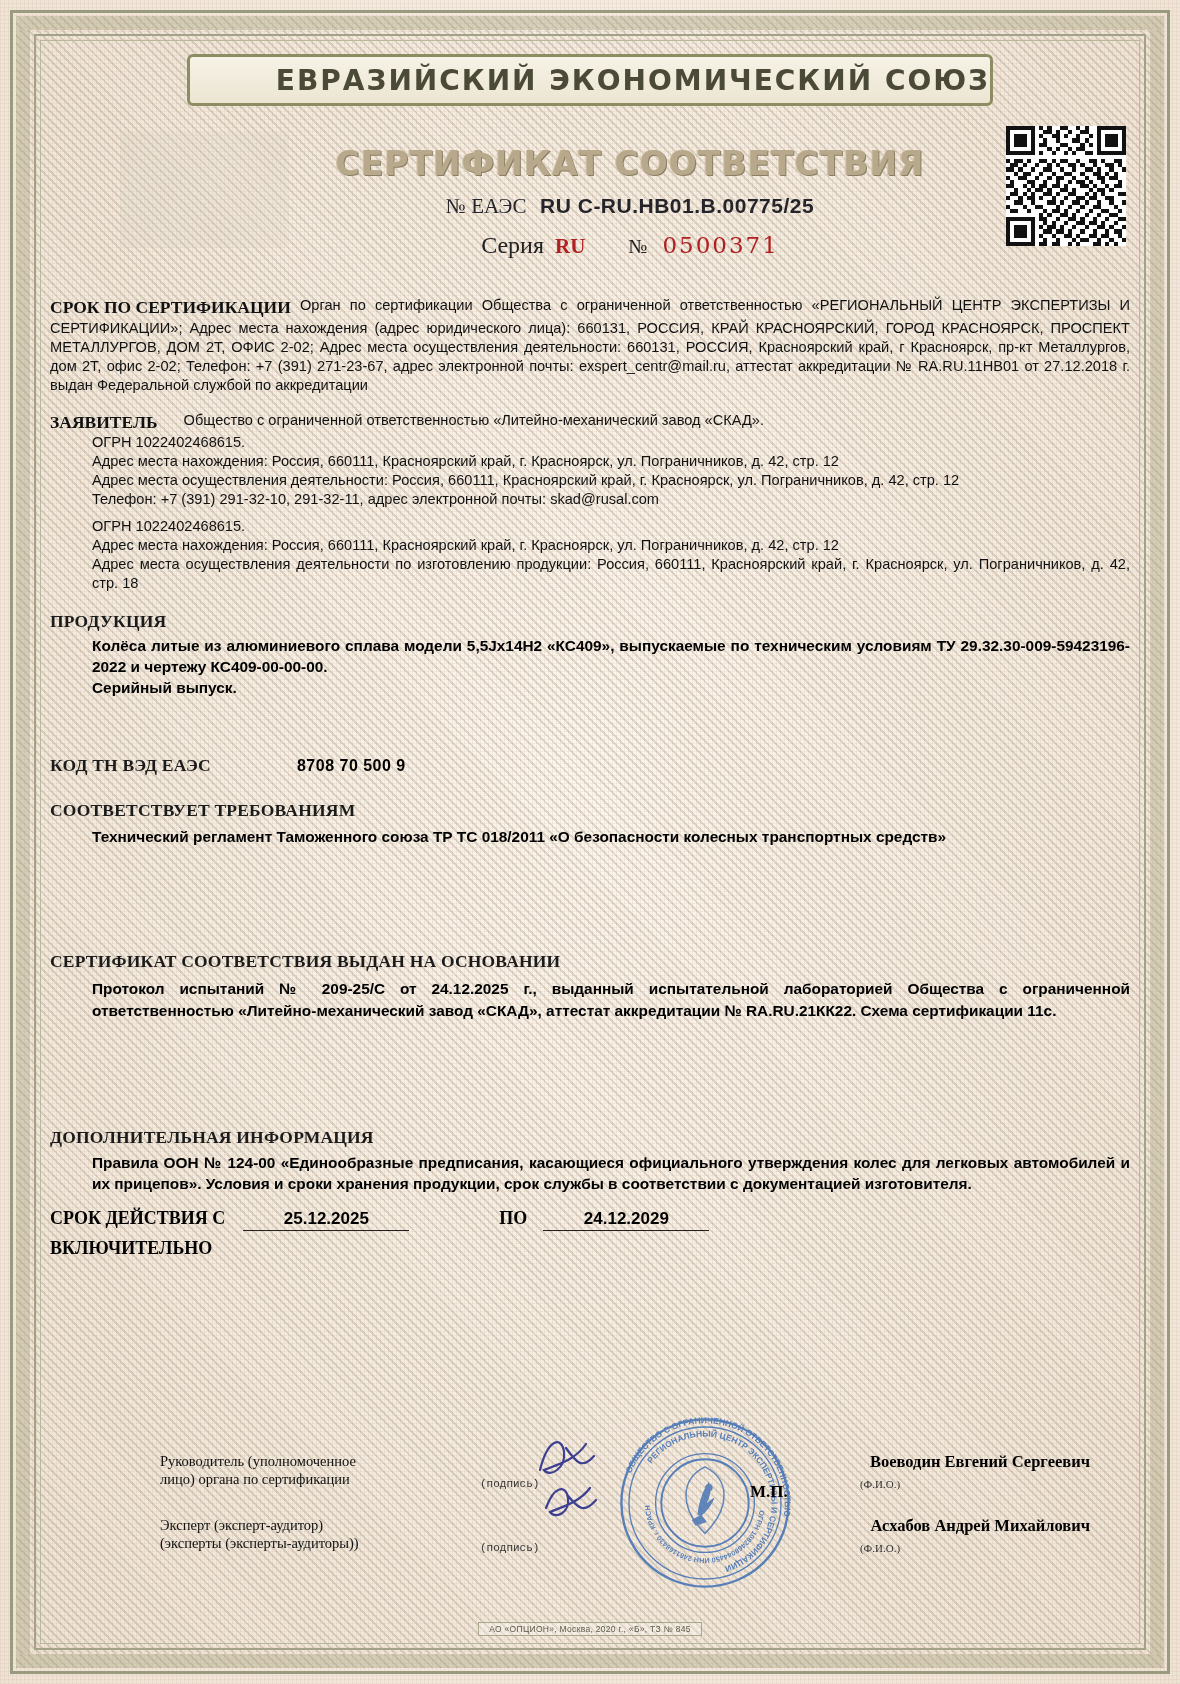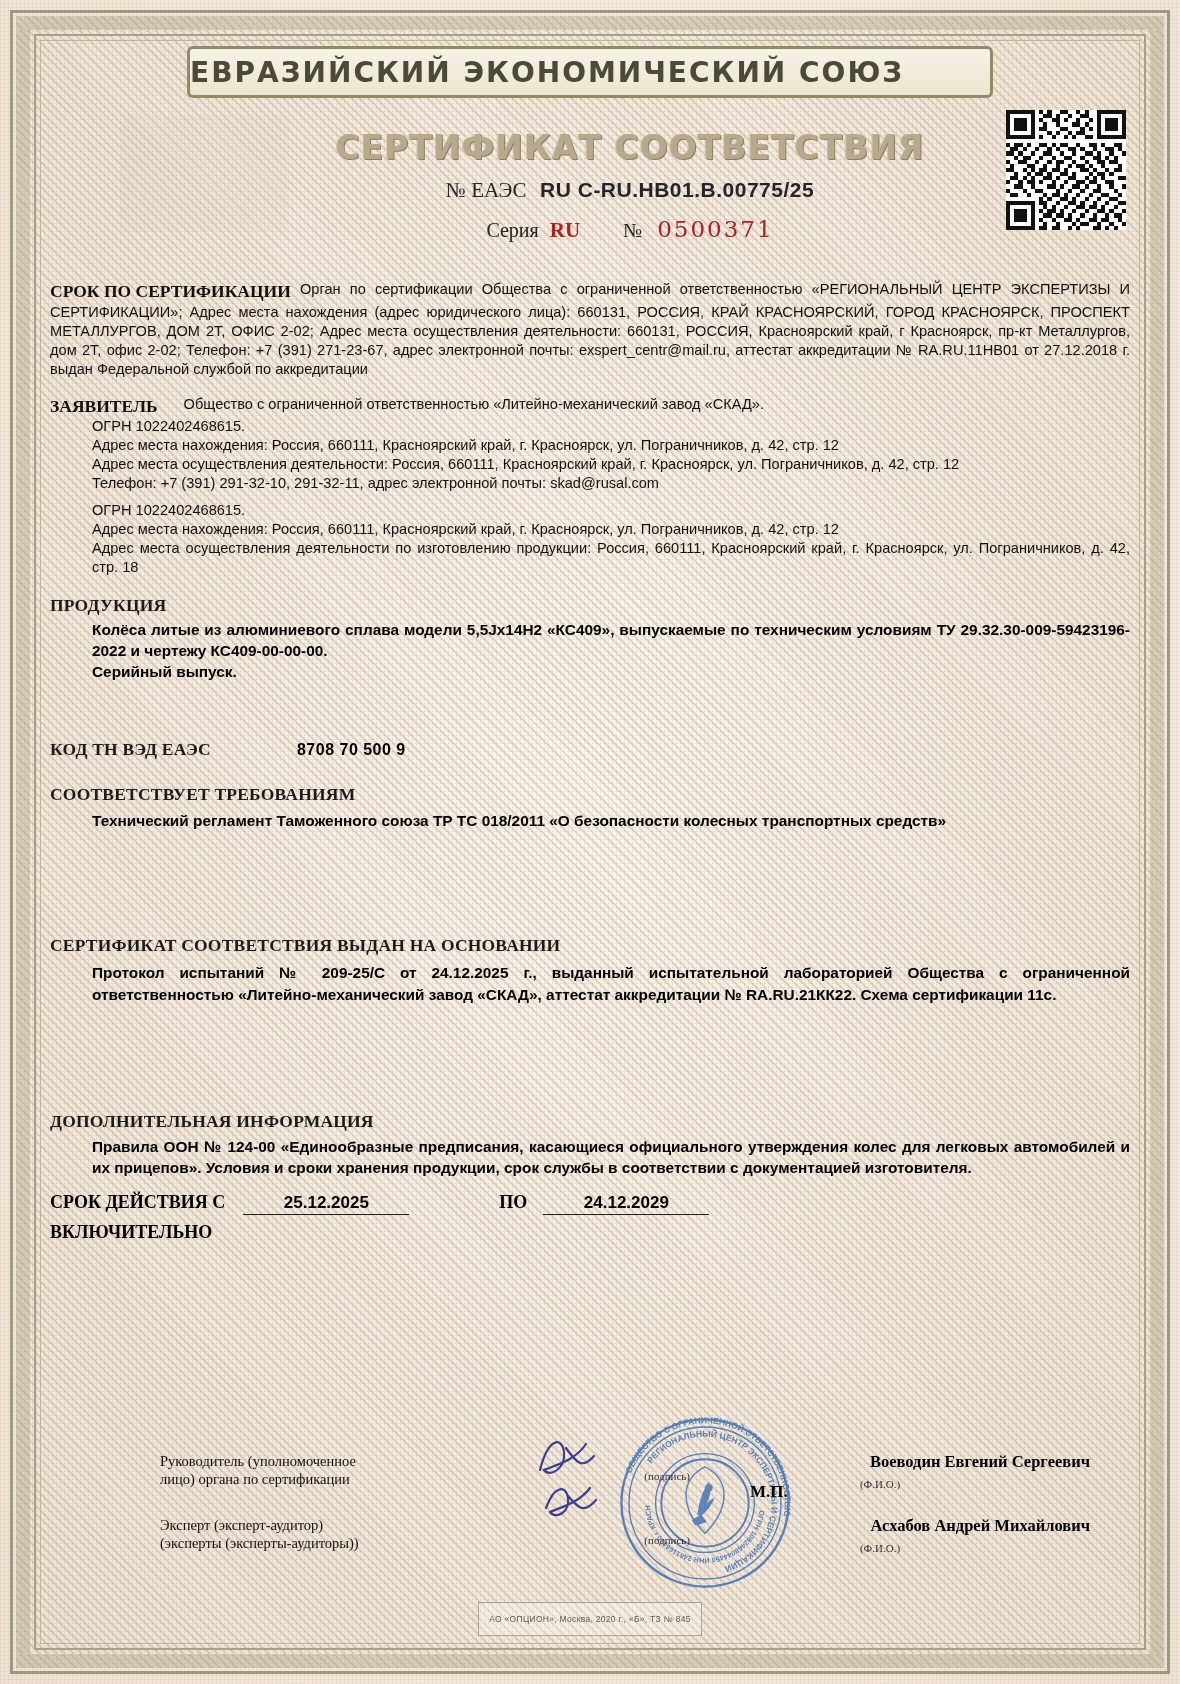--- a/index.html
+++ b/index.html
@@ -49,29 +49,29 @@
     box-sizing: border-box;
   }
   .content {
     position: absolute;
     left: 50px; top: 46px; right: 50px; bottom: 46px;
   }
 
   
   .banner {
     position: relative;
-    margin: 0 auto;
+    margin: 8px auto;
     width: 800px;
     height: 46px;
     border: 3px solid #8e8c62;
     border-radius: 6px;
     background: linear-gradient(#f6f2e6, #ece5d2);
     display: flex;
     align-items: center;
-    justify-content: flex-start;
+    justify-content: flex-end;
   }
   .banner-text {
     font-family: "DejaVu Sans", sans-serif;
     font-weight: bold;
     font-size: 28px;
     letter-spacing: 2px;
     color: #4a4a36;
     white-space: nowrap;
   }
 
@@ -139,21 +139,21 @@
   .series-row {
     position: absolute;
     left: 250px;
     top: 118px;
     width: 660px;
     text-align: center;
     font-family: "Liberation Serif", serif;
     font-size: 20px;
     color: #222;
   }
-  .series-row .ser-lbl { font-size: 20px; }
+  .series-row .ser-lbl { font-size: 24px; }
   .series-row .ser-val {
     color: #b02020;
     font-weight: bold;
     font-size: 21px;
     margin-left: 6px;
   }
   .series-row .num-sign { margin-left: 38px; font-size: 20px; }
   .series-row .num-val {
     color: #b02020;
     font-family: "DejaVu Serif", serif;
@@ -292,24 +292,24 @@
     top: 0;
     width: 300px;
     font-family: "Liberation Serif", serif;
     font-size: 14.5px;
     line-height: 1.25;
     color: #111;
   }
   .sig-mid {
     position: absolute;
     left: 430px;
-    top: 18px;
+    top: 26px;
     width: 210px;
-    text-align: right;
-    font-family: Liberation Serif, serif;
+    text-align: left;
+    font-family: Liberation Mono, monospace;
     font-size: 11px;
     color: #333;
   }
   .sig-right {
     position: absolute;
     right: 40px;
     top: 0;
     width: 340px;
     text-align: right;
     font-family: "Liberation Serif", serif;
@@ -354,21 +354,21 @@
     bottom: 2px;
     text-align: center;
     font-family: "Liberation Sans", sans-serif;
     font-size: 8.5px;
     color: #5d5d4a;
     letter-spacing: 0.3px;
   }
   .footer-box {
     display: inline-block;
     border: 1px solid #a8a78c;
-    padding: 11px 10px;
+    padding: 1px 10px;
     background: rgba(255,255,255,0.25);
   }
 </style>
 </head>
 <body>
 
 <div class="page">
   <div class="frame-band"></div>
   <div class="frame-outer"></div>
   <div class="frame-inner"></div>

